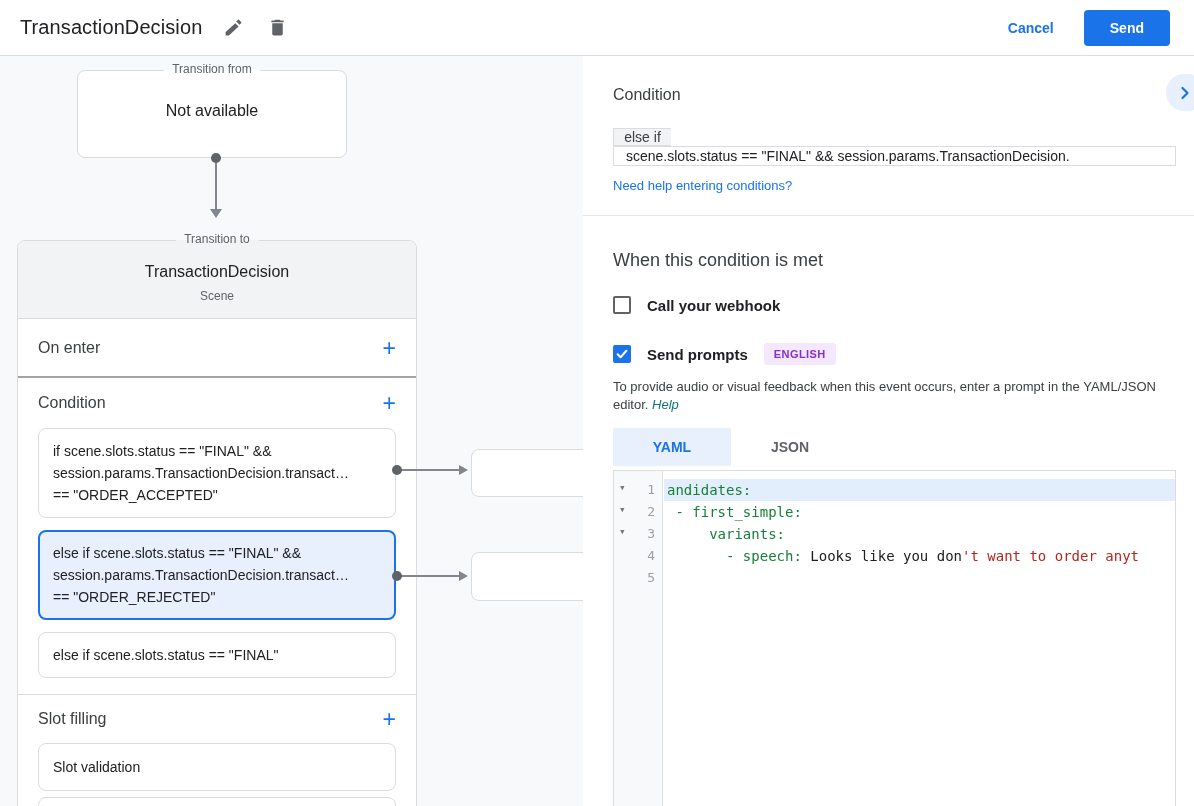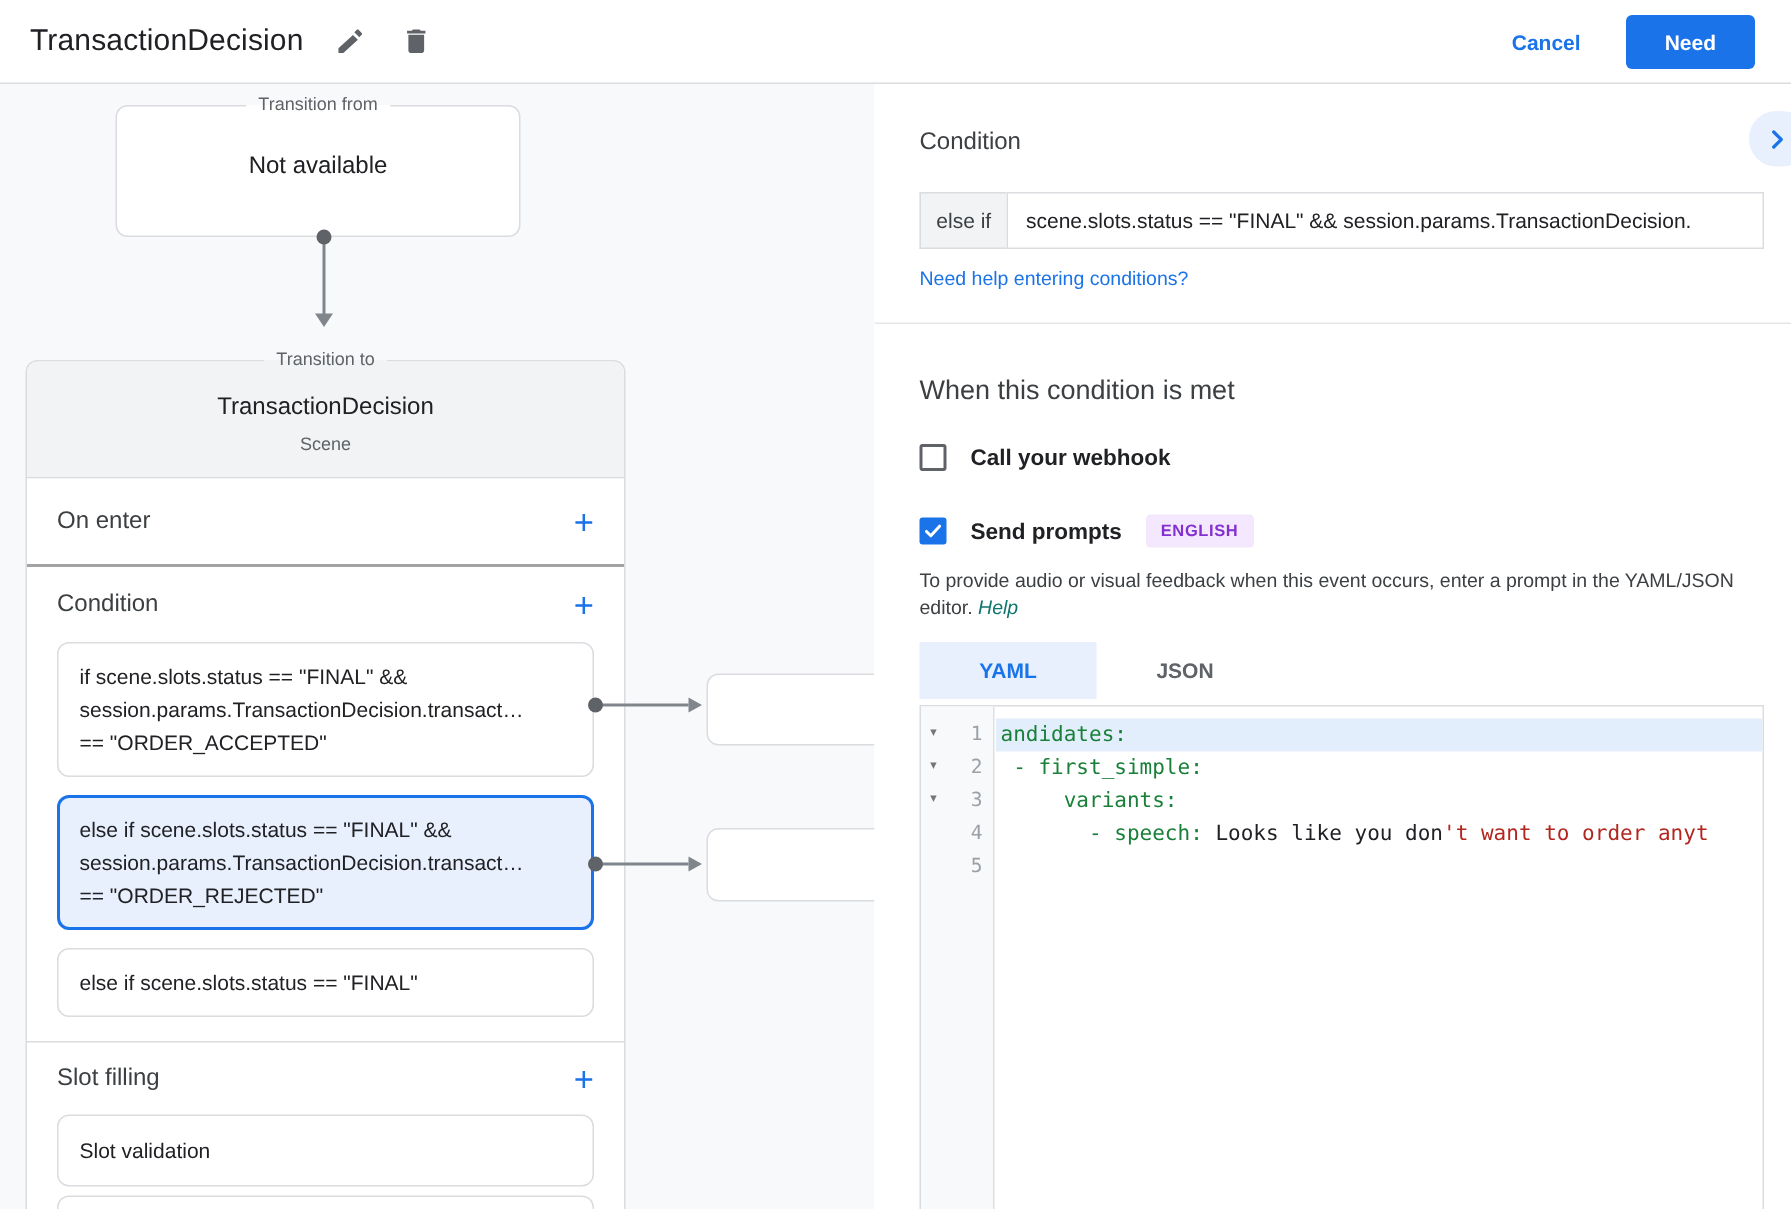--- a/index.html
+++ b/index.html
@@ -73,21 +73,21 @@
     border-radius:8px; }
 
   
   .panel { position:absolute; left:583px; top:56px; width:611px; height:750px;
     background:#fff; overflow:hidden; }
   .panel-heading { position:absolute; left:30px; top:30px; font-size:16px; color:#3c4043; }
   .expand-btn { position:absolute; left:583px; top:18px; width:40px; height:37px;
     border:none; border-radius:18px; background:#e8f0fe; cursor:pointer;
     display:flex; align-items:center; justify-content:flex-start; padding-left:9px; }
 
-  .cond-row { position:absolute; left:30px; top:72px; width:563px; height:38px; display:flex; }
+  .cond-row { position:absolute; left:30px; top:72px; width:563px; height:38px; display:flex;flex-direction:column; }
   .cond-prefix { width:58px; background:#f1f3f4; border:1px solid #dadce0; border-right:none;
     display:flex; align-items:center; justify-content:center; font-size:14px; color:#3c4043; }
   .cond-input { flex:1; border:1px solid #dadce0; background:#fff; font-size:14px;
     color:#202124; padding:0 12px; outline:none; font-family:inherit; }
 
   .help-link { position:absolute; left:30px; top:122px; font-size:13px; color:#1a73e8;
     text-decoration:none; cursor:pointer; }
   .panel-divider { position:absolute; left:0; top:159px; width:611px; height:1px; background:#e4e6e8; }
 
   .when-heading { position:absolute; left:30px; top:194px; font-size:18px; color:#3c4043; }
@@ -138,21 +138,21 @@
         <path d="M3 17.25V21h3.75L17.81 10.94l-3.75-3.75L3 17.25zM20.71 7.04c.39-.39.39-1.02 0-1.41l-2.34-2.34c-.39-.39-1.02-.39-1.41 0l-1.83 1.83 3.75 3.75 1.83-1.83z"></path>
       </svg>
   </button>
   <button class="icon-btn">
     <svg width="21" height="21" viewBox="0 0 24 24">
         <path d="M6 19c0 1.1.9 2 2 2h8c1.1 0 2-.9 2-2V7H6v12zM19 4h-3.5l-1-1h-5l-1 1H5v2h14V4z"></path>
       </svg>
   </button>
   <div class="app-spacer"></div>
   <button class="btn-text">Cancel</button>
-  <button class="btn-primary">Need</button>
+  <button class="btn-primary">Send</button>
 </header>
 
 <div class="canvas">
 
   <div class="flow-box from-box">
     <span class="flow-label">Transition from</span>
     <span class="from-content">Not available</span>
   </div>
 
   <div class="dot" style="left:211px; top:97px;"></div>

